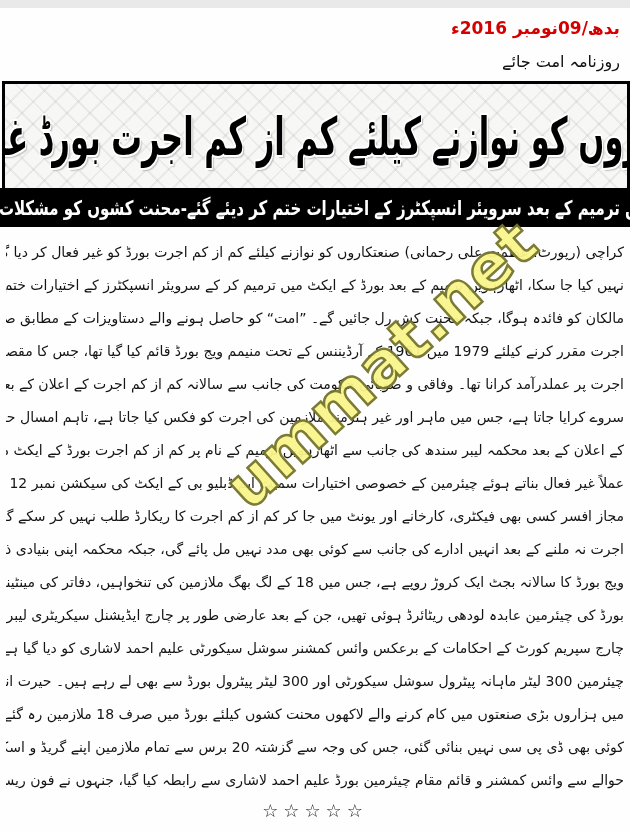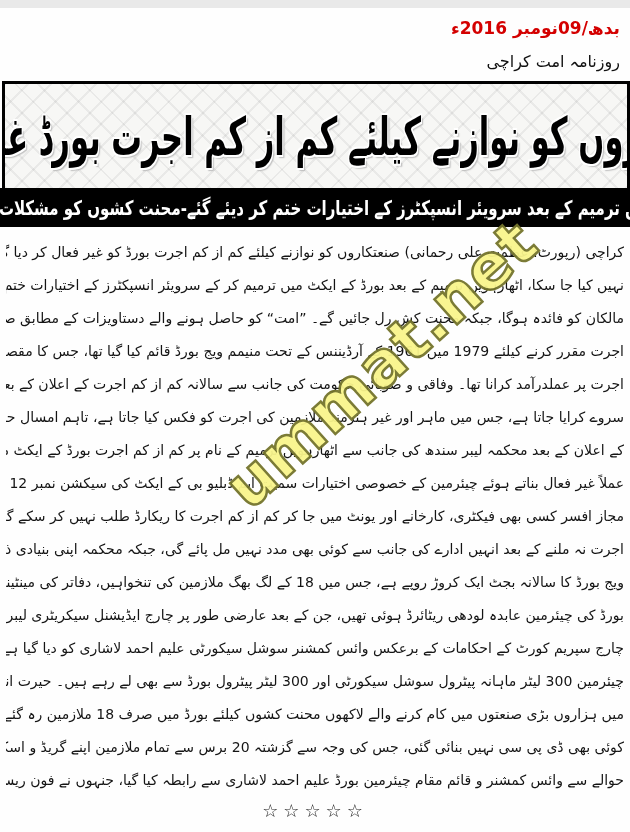--- a/index.html
+++ b/index.html
@@ -58,21 +58,21 @@
     font-size:18px;letter-spacing:5px;color:#222;
   }
 </style>
 </head>
 <body>
 
 <div id="page">
 
   <div class="hdr hdr-date" style="top:10px">بدھ/09نومبر 2016ء</div>
 
-  <div class="hdr hdr-pub" style="top:44px">روزنامہ امت کراچی</div>
+  <div class="hdr hdr-pub" style="top:44px">روزنامہ امت جائے</div>
 
   <div class="banner">
     <div class="banner-text">صنعتکاروں کو نوازنے کیلئے کم از کم اجرت بورڈ غیر فعال</div>
   </div>
 
   <div class="subbar">
     <div class="subbar-text">اٹھارہویں ترمیم کے بعد سرویئر انسپکٹرز کے اختیارات ختم کر دیئے گئے-محنت کشوں کو مشکلات کا سامنا</div>
   </div>
 
   <div class="article">

